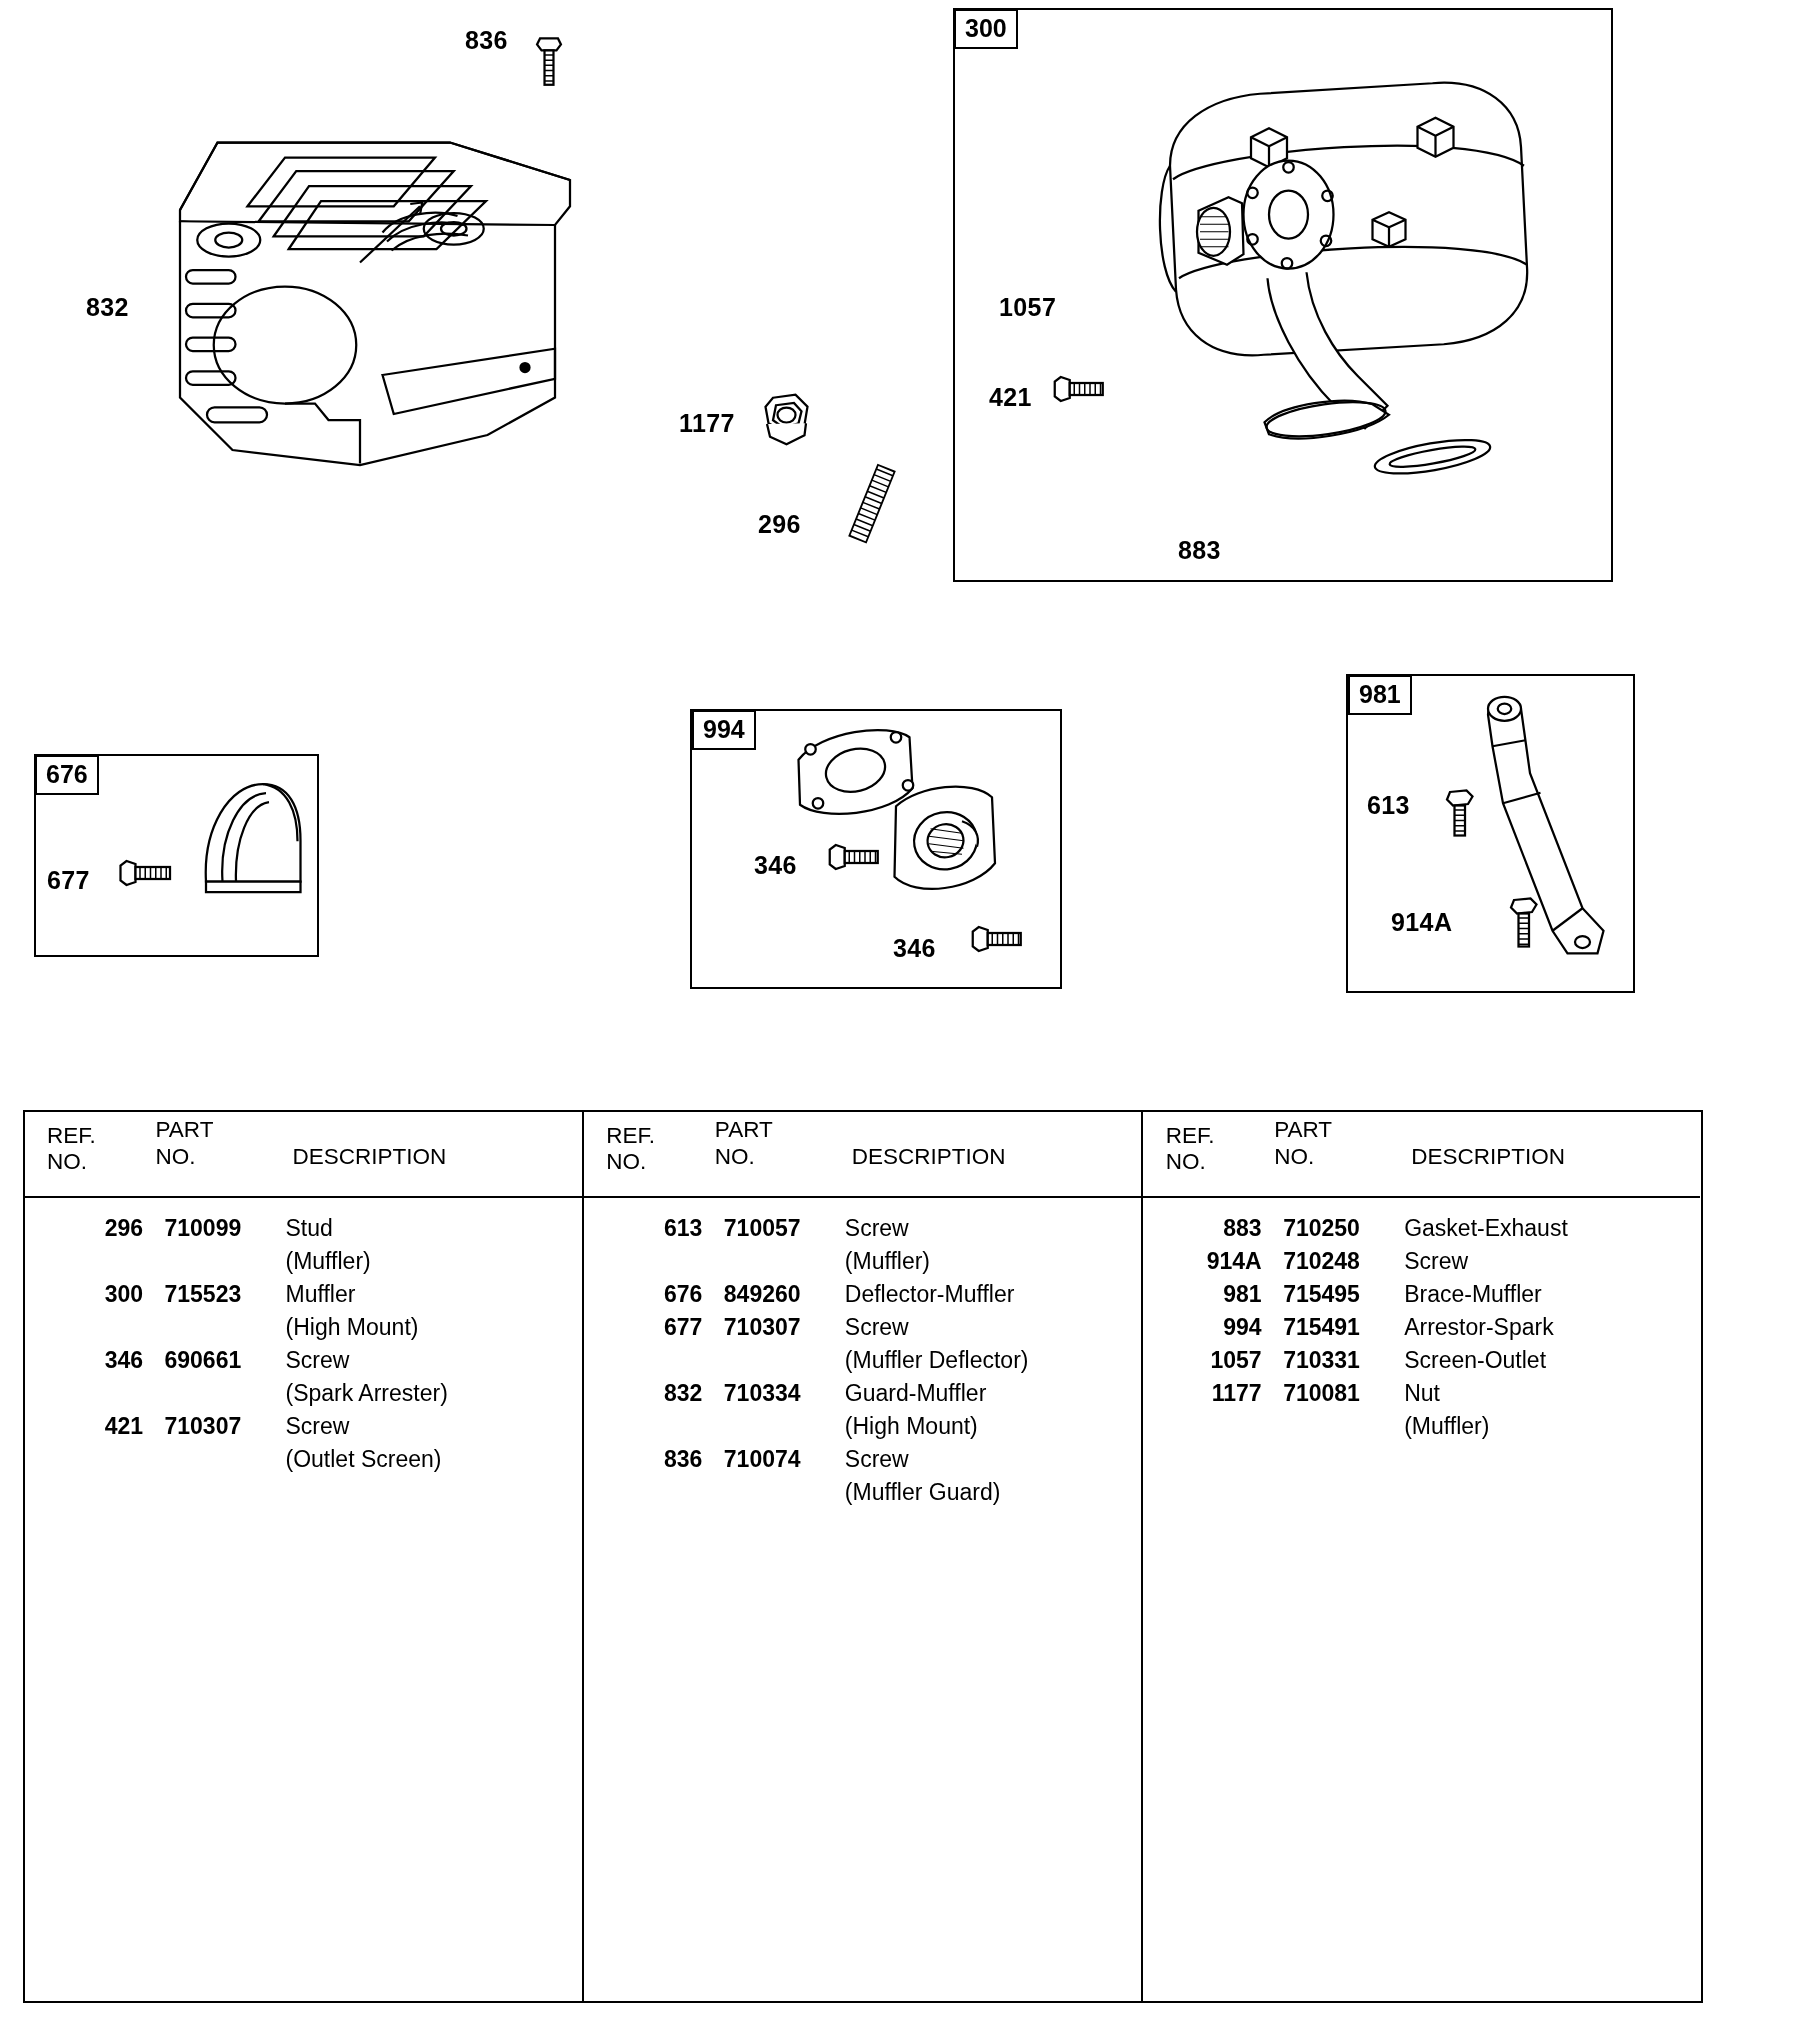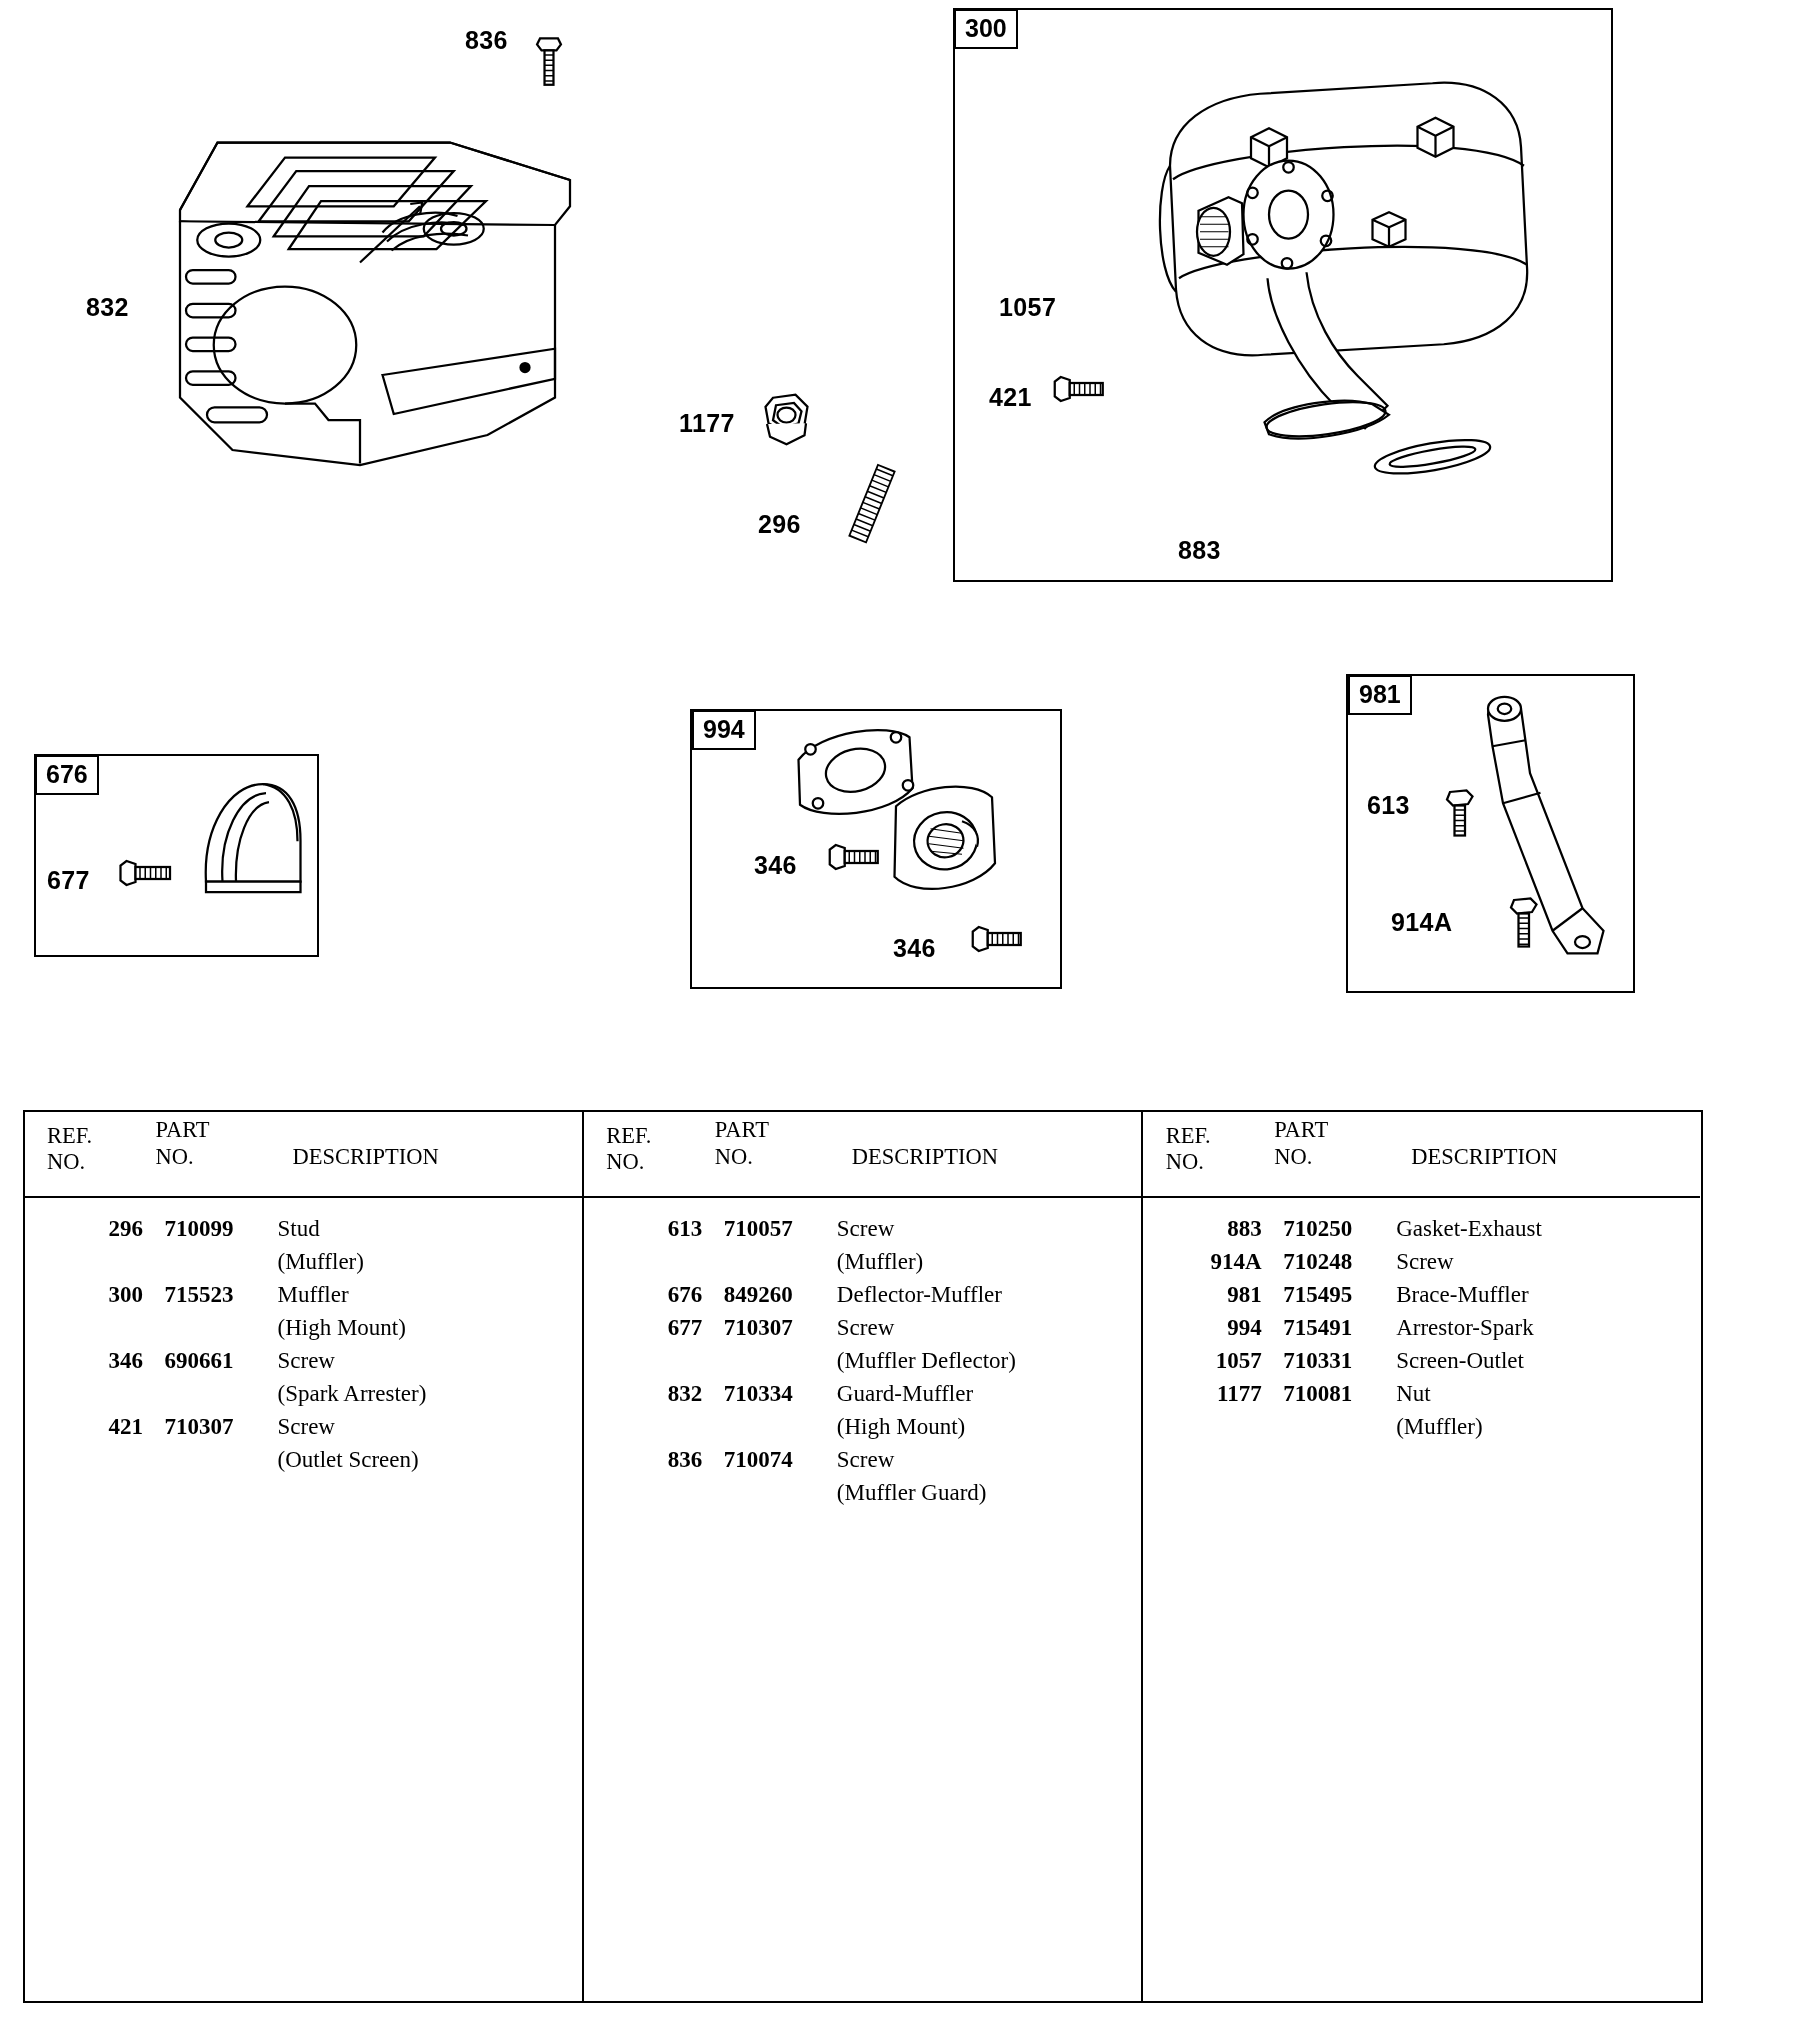--- a/index.html
+++ b/index.html
@@ -48,21 +48,20 @@
   
   .table-wrap {
     position: absolute;
     left: 22.5px;
     top: 1110px;
     width: 1680px;
     height: 893px;
     border: 2.3px solid #000;
     box-sizing: border-box;
     display: flex;
-    font-family: Liberation Serif, serif;
   }
   .tcol {
     flex: 1 1 0;
     position: relative;
     box-sizing: border-box;
   }
   .tcol + .tcol { border-left: 2.3px solid #000; }
   .thead {
     height: 84px;
     position: relative;
@@ -106,21 +105,21 @@
     width: 105px;
     left: 13.5px;
     text-align: right;
     font-weight: bold;
   }
   .cell.part {
     left: 140px;
     font-weight: bold;
   }
   .cell.desc {
-    left: 253px;
+    left: 261px;
     font-weight: normal;
   }
 </style>
 </head>
 <body>
 
 <div class="diagram">
 
   <div class="art" style="left:135px; top:45px;">
     <svg width="495" height="465" viewBox="0 0 660 620" fill="none" stroke="#000" stroke-width="3">

